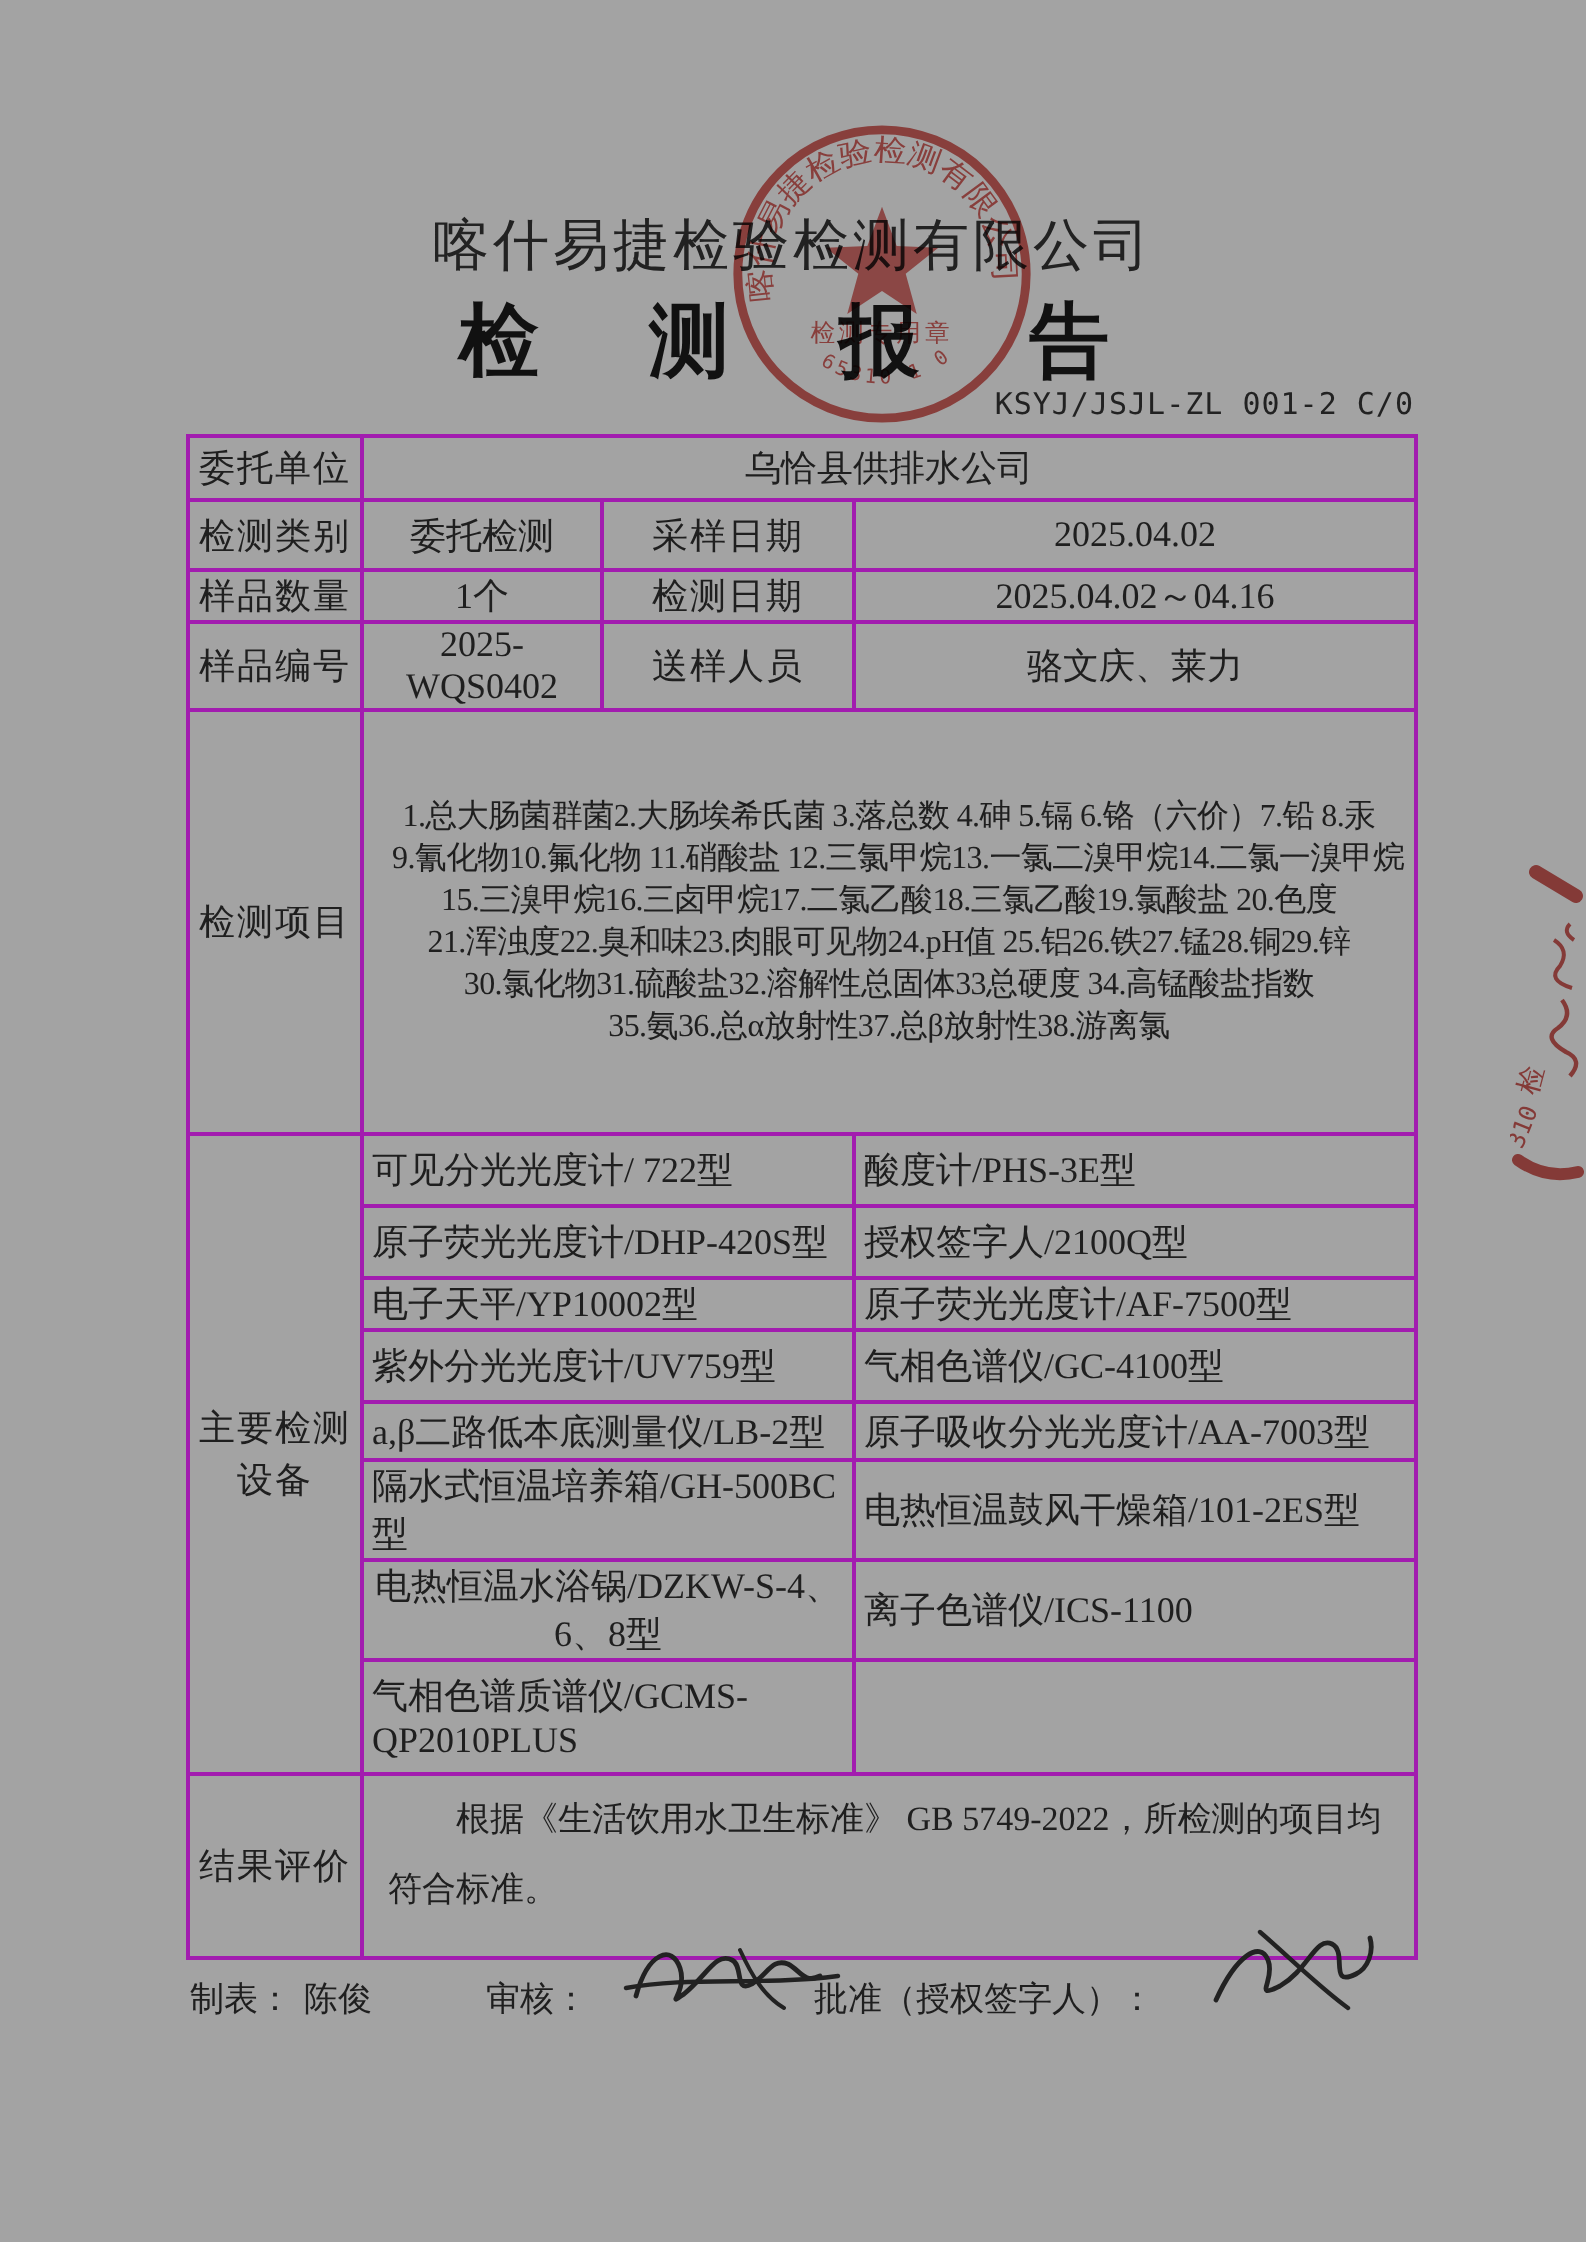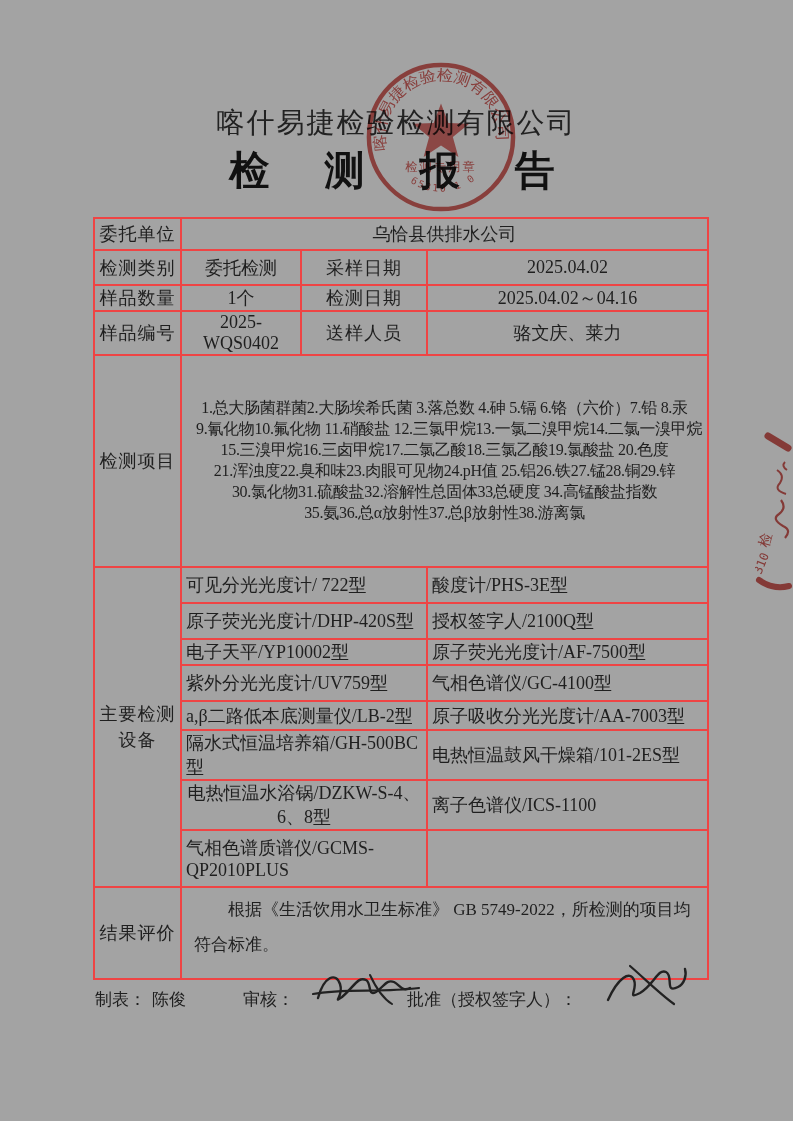--- a/index.html
+++ b/index.html
@@ -44,21 +44,21 @@
     mix-blend-mode: multiply; opacity: 0.9;
     pointer-events: none;
   }
 
   
   table.report {
     position: absolute; left: 93px; top: 217px;
     width: 614px; border-collapse: collapse; table-layout: fixed;
   }
   table.report td {
-    border: 2px solid #ef4444;
+    border: 2px solid #a21caf;
     font-size: 18px; vertical-align: middle;
     overflow: hidden; padding: 0 4px;
   }
   td.lbl { text-align: center; letter-spacing: 1px; }
   td.val { text-align: center; }
   td.equip { font-size: 17px; padding-left: 9px; text-align: left; }
   td.equip-small { font-size: 14.5px; padding-left: 7px; text-align: center; }
   td.equip-tight { font-size: 16.5px; padding-left: 7px; text-align: left; }
 
   .items-box {
@@ -82,20 +82,21 @@
     text-align: center; font-size: 16px; letter-spacing: 3px; color: #222;
   }
 </style>
 </head>
 <body>
 
 <div class="page">
 
   <div class="company">喀什易捷检验检测有限公司</div>
   <div class="report-title">检 测 报 告</div>
+  <div class="doc-code">KSYJ/JSJL-ZL 001-2 C/0</div>
 
   <svg class="seal" viewBox="0 0 160 160">
     <circle cx="80" cy="80" r="73" fill="none" stroke="#cf4a46" stroke-width="4.5"></circle>
     <polygon points="80,46 87.4,65.8 108.5,66.7 92,79.9 97.6,100.3 80,88.6 62.4,100.3 68,79.9 51.5,66.7 72.6,65.8" fill="#cf4a46" opacity="0.92"></polygon>
     <defs>
       <path id="sealArcTop" d="M 26.5 99 A 57 57 0 1 1 133.5 99" fill="none"></path>
       <path id="sealArcBottom" d="M 44 122 A 55 55 0 0 0 116 122" fill="none"></path>
     </defs>
     <text font-size="15" fill="#cf4a46" font-family="Liberation Serif, serif">
       <textPath href="#sealArcTop" startOffset="6" textLength="198" lengthAdjust="spacingAndGlyphs">喀什易捷检验检测有限公司</textPath>

